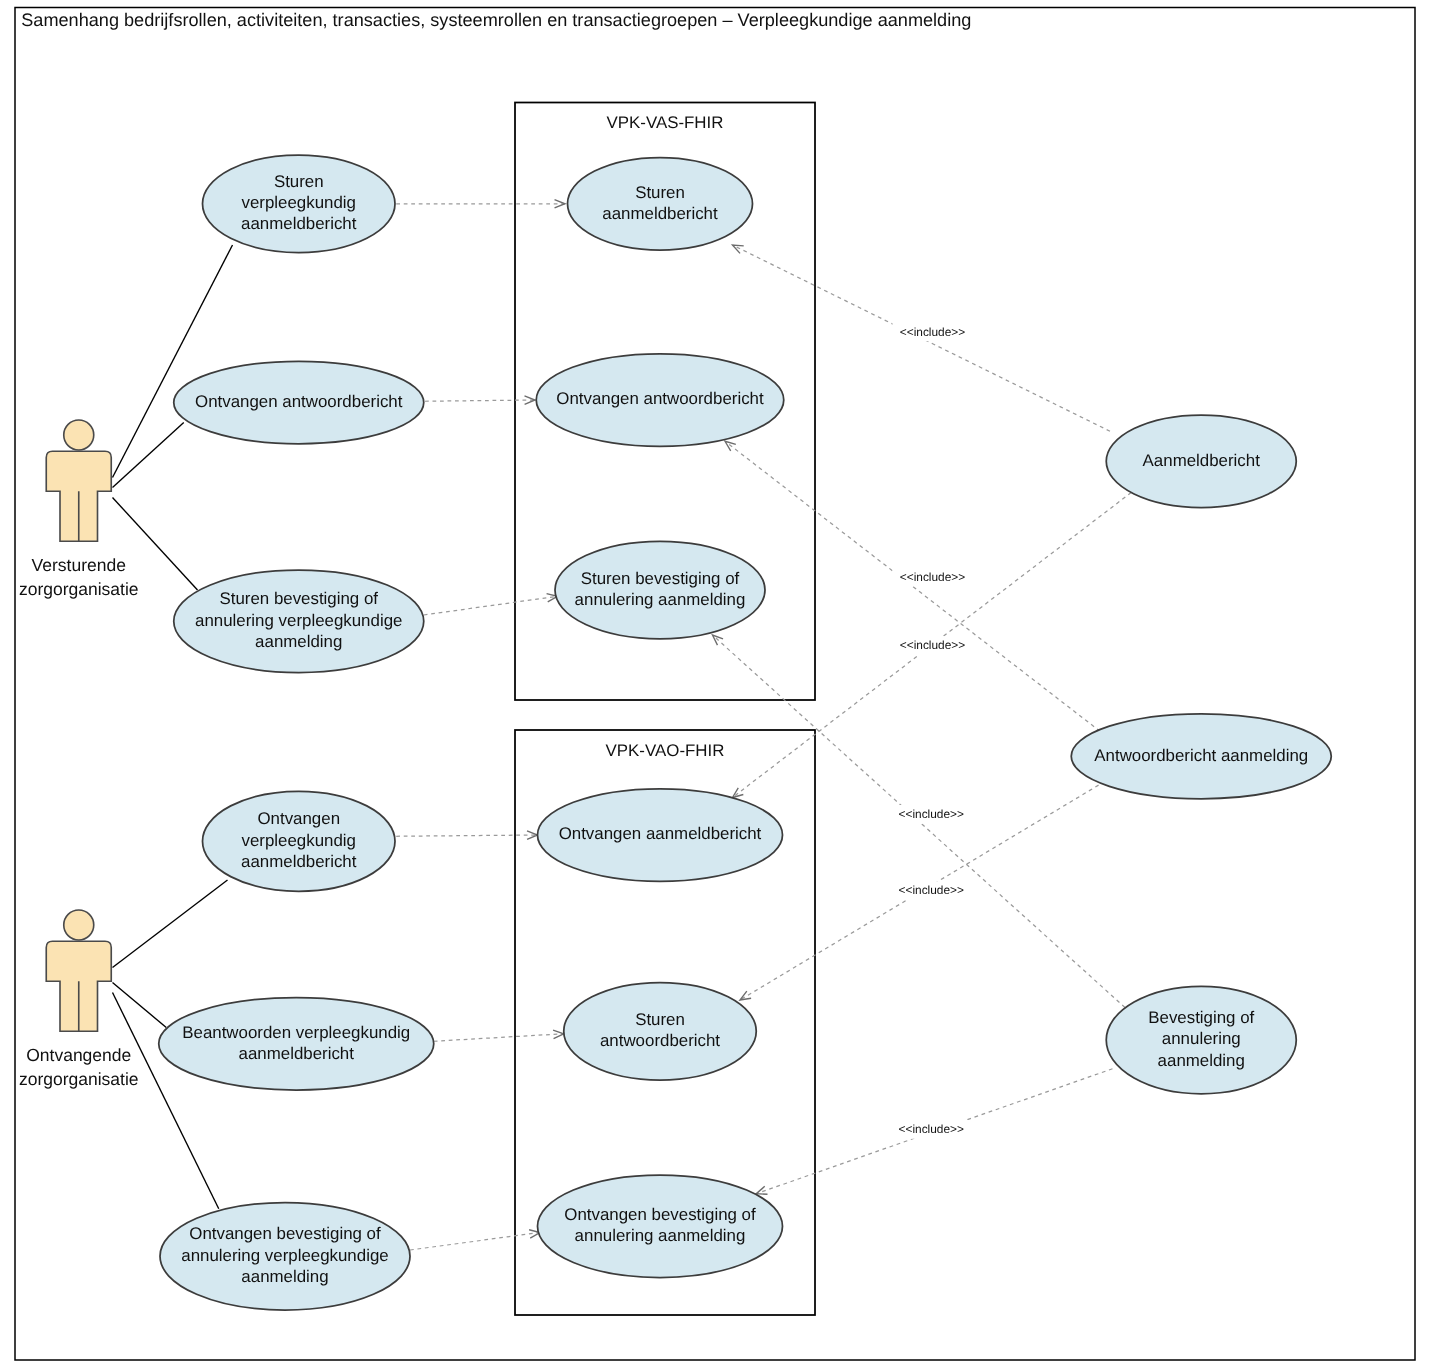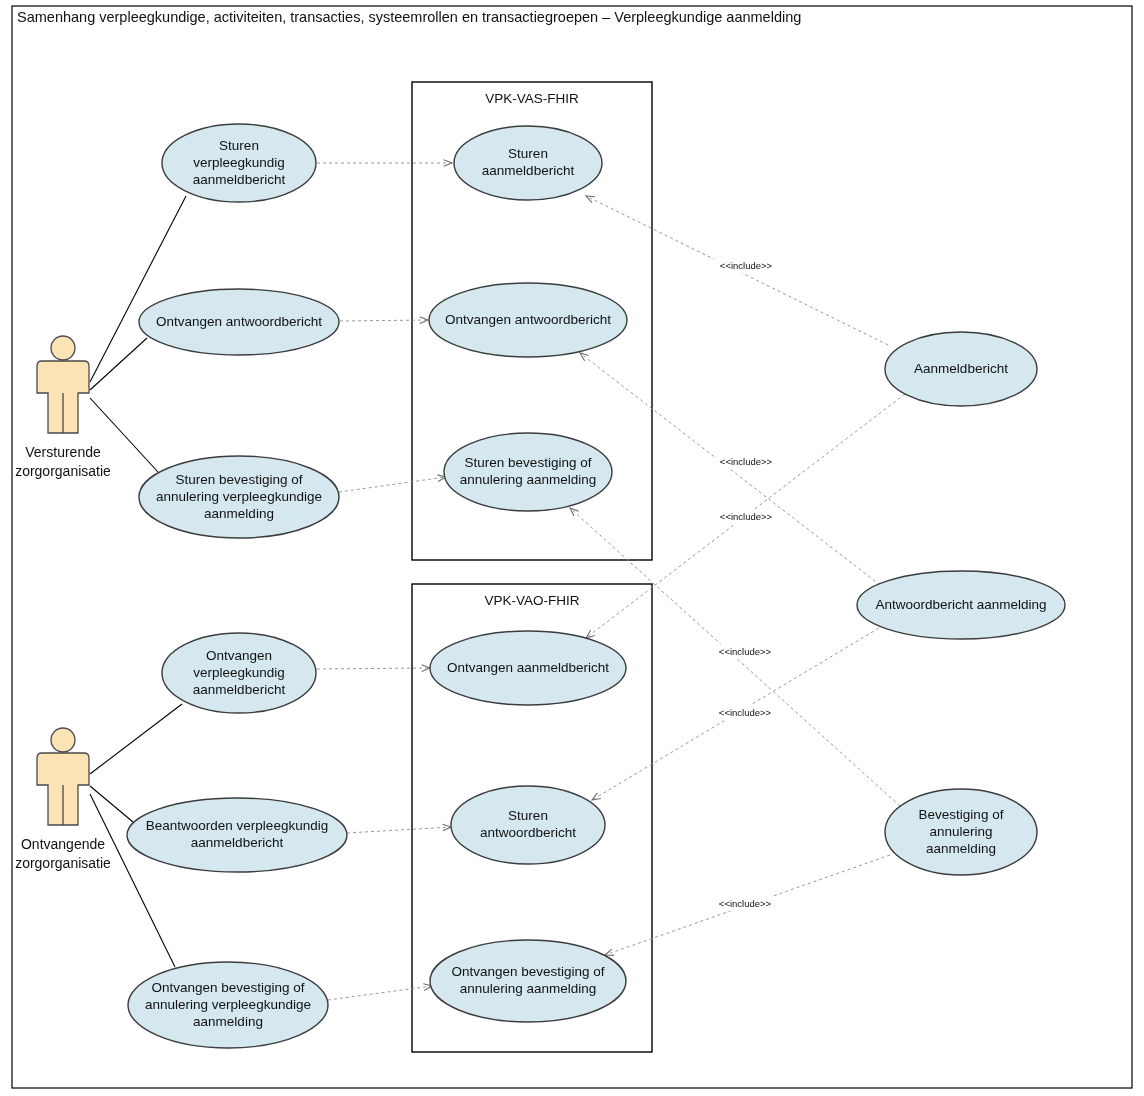--- a/index.html
+++ b/index.html
@@ -96,21 +96,21 @@
     top: 9px;
     font-size: 14.5px;
     color: #111111;
     white-space: nowrap;
   }
 </style>
 </head>
 <body>
 
 <div id="canvas">
-  <div id="diagram-title">Samenhang verpleegkundige, activiteiten, transacties, systeemrollen en transactiegroepen – Verpleegkundige aanmelding</div>
+  <div id="diagram-title">Samenhang bedrijfsrollen, activiteiten, transacties, systeemrollen en transactiegroepen – Verpleegkundige aanmelding</div>
   <svg id="diagram-svg" viewBox="0 0 1144 1096" xmlns="http://www.w3.org/2000/svg">
 
     <rect class="frame-rect" x="12" y="6" width="1120" height="1082"></rect>
 
     <g id="groups-layer">
         <g>
           <rect class="group-rect" x="412" y="82" width="240" height="478"></rect>
           <text class="group-title" x="532" y="99">VPK-VAS-FHIR</text>
         </g>
         <g>

